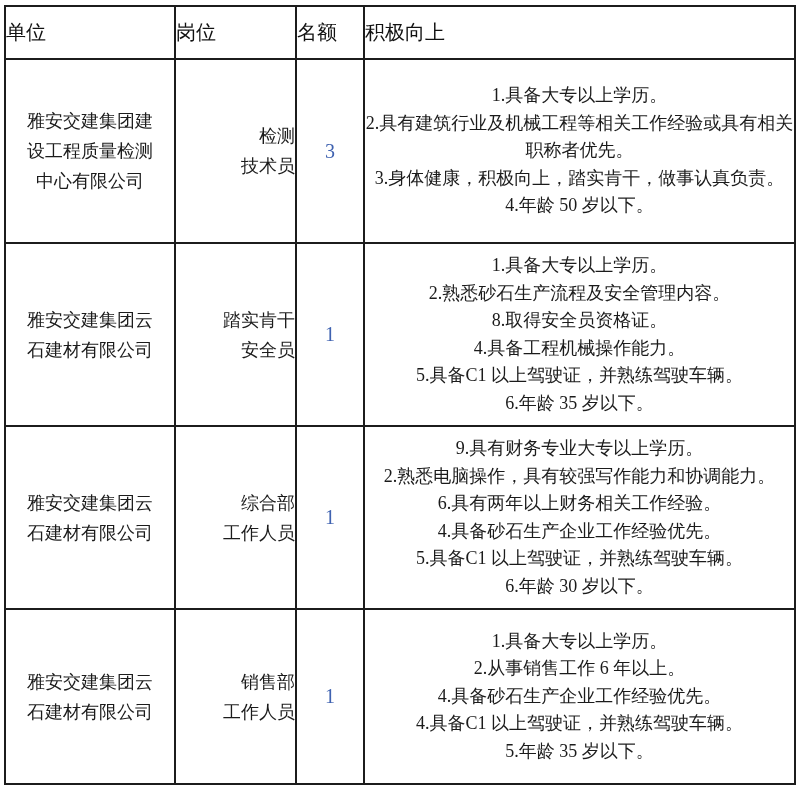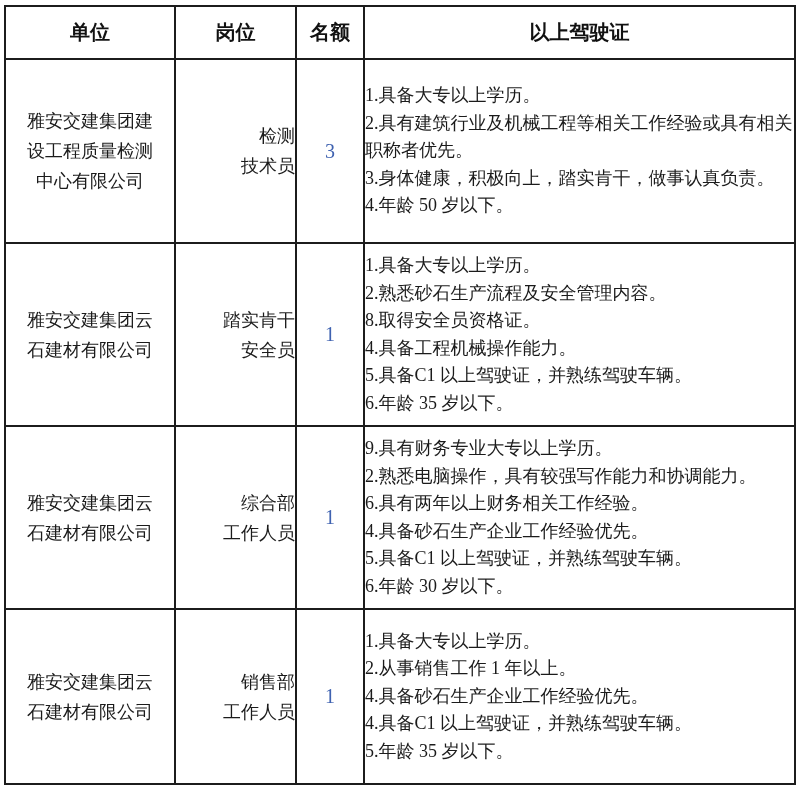--- a/index.html
+++ b/index.html
@@ -29,24 +29,24 @@
   }
   table.job-table td, table.job-table th {
     border: 2px solid #1c1c1c;
     padding: 0;
     vertical-align: middle;
     background: #ffffff;
   }
   th.hdr {
     height: 51px;
     font-family: "Liberation Sans", "DejaVu Sans", sans-serif;
-    font-weight: 700;
+    font-weight: 400;
     font-size: 20px;
     color: #111111;
-    text-align: center;
+    text-align: left;
   }
   td.unit-cell {
     text-align: center;
   }
   .unit-text {
     display: inline-block;
     width: 130px;
     font-size: 18px;
     line-height: 30px;
     word-break: break-all;
@@ -59,21 +59,21 @@
     line-height: 30px;
     color: #1b1b1b;
   }
   td.quota-cell {
     text-align: center;
     font-size: 20px;
     color: #3f62b0;
     font-family: "Liberation Serif", "DejaVu Serif", serif;
   }
   td.cond-cell {
-    text-align: left;
+    text-align: center;
     padding: 6px 4px 6px 9px;
     margin-left: 8px;
   }
   .cond-line {
     font-size: 18px;
     line-height: 27.5px;
     color: #1b1b1b;
     word-break: break-all;
   }
   .r1 { height: 184px; }
@@ -90,21 +90,21 @@
       <col style="width:170px">
       <col style="width:121px">
       <col style="width:68px">
       <col style="width:431px">
     </colgroup>
     <tbody>
         <tr>
       <th class="hdr">单位</th>
       <th class="hdr">岗位</th>
       <th class="hdr">名额</th>
-      <th class="hdr">以上驾驶证</th>
+      <th class="hdr">积极向上</th>
     </tr>
 
     <tr class="r1">
       <td class="unit-cell">
         <span class="unit-text">雅安交建集团建设工程质量检测中心有限公司</span>
       </td>
       <td class="pos-cell">
         <div>检测</div>
         <div>技术员</div>
       </td>
@@ -159,21 +159,21 @@
       <td class="unit-cell">
         <span class="unit-text">雅安交建集团云石建材有限公司</span>
       </td>
       <td class="pos-cell">
         <div>销售部</div>
         <div>工作人员</div>
       </td>
       <td class="quota-cell">1</td>
       <td class="cond-cell">
         <div class="cond-line">1.具备大专以上学历。</div>
-        <div class="cond-line">2.从事销售工作 1 年以上。</div>
+        <div class="cond-line">2.从事销售工作 6 年以上。</div>
         <div class="cond-line">4.具备砂石生产企业工作经验优先。</div>
         <div class="cond-line">4.具备C1 以上驾驶证，并熟练驾驶车辆。</div>
         <div class="cond-line">5.年龄 35 岁以下。</div>
       </td>
     </tr>
   </tbody>
     </table>
 </div>
 
 </body></html>

